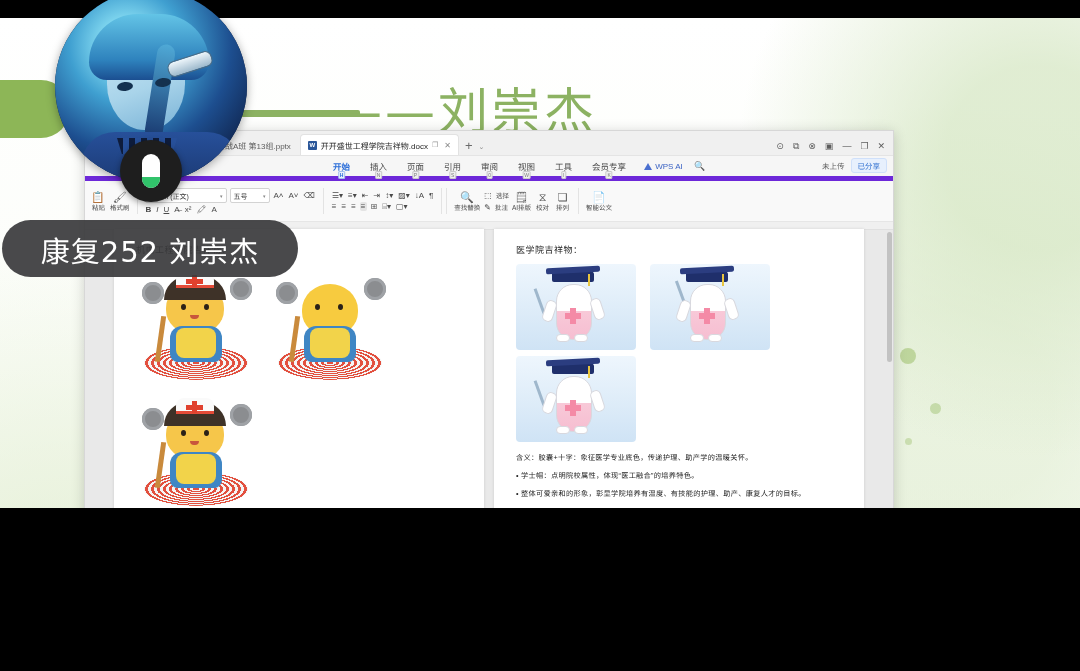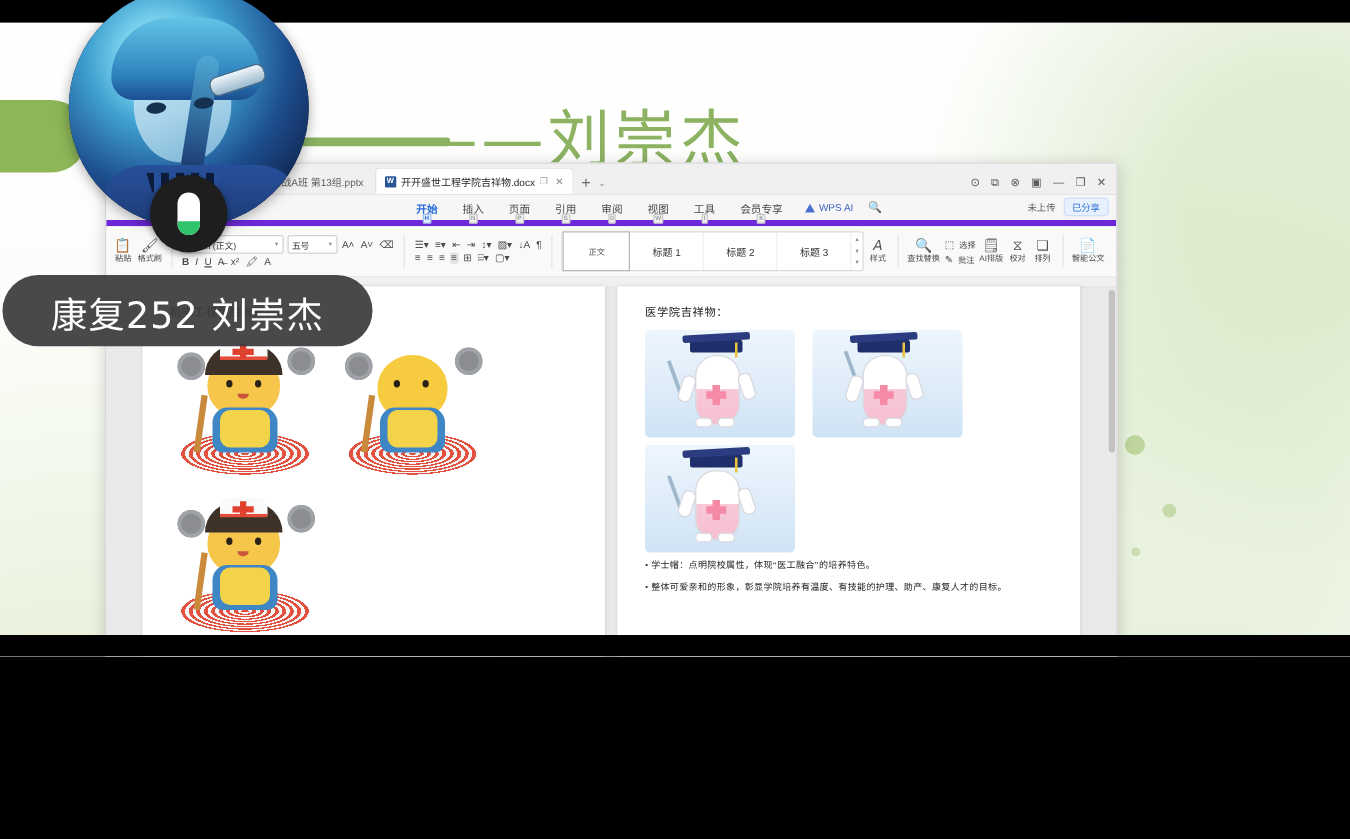--- a/index.html
+++ b/index.html
@@ -76,21 +76,21 @@
   .stylebox{display:flex;align-items:center;height:30px;border:1px solid #dcdcdc;background:#fff;border-radius:2px;}
   .stycell{min-width:46px;height:100%;display:flex;align-items:center;justify-content:center;font-size:8px;color:#333;
            border-right:1px solid #efefef;padding:0 6px;white-space:nowrap;}
   .stycell.sel{background:#fff;border:1px solid #b9b9b9;font-size:6.5px;color:#555;min-width:40px;}
   .styspin{display:flex;flex-direction:column;justify-content:center;gap:3px;padding:0 3px;font-size:5px;color:#8a8a8a;}
 
   
   .doczone{position:relative;height:calc(100% - 24px - 20px - 40px - 16px);background:#e9e9e9;overflow:hidden;}
   .ruler{position:absolute;left:0;top:0;width:100%;height:7px;background:#f0f0f0;border-bottom:1px solid #e0e0e0;}
   .pages{position:absolute;left:0;right:0;top:7px;bottom:0;display:flex;justify-content:center;gap:10px;padding-top:0;}
-  .page{width:370px;background:#fff;box-shadow:0 0 3px rgba(0,0,0,.12);position:relative;overflow:hidden;font-family:Liberation Serif, serif;}
+  .page{width:370px;background:#fff;box-shadow:0 0 3px rgba(0,0,0,.12);position:relative;overflow:hidden;}
   .pgpad{padding:14px 20px 0 22px;}
   .pg-head{font-size:9px;color:#1d1d1d;margin-bottom:8px;letter-spacing:.5px;}
   .pg-body{font-size:10.5px;line-height:19px;color:#1b1b1b;text-align:justify;letter-spacing:.3px;}
   .pg-body.small{font-size:7.2px;line-height:15px;color:#222;}
   .bullet{margin-top:3px;}
 
   
   .art-row{display:flex;gap:14px;align-items:flex-start;}
   .mascot{position:relative;width:120px;height:120px;}
   .ring{position:absolute;left:8px;bottom:4px;width:104px;height:34px;border-radius:50%;
@@ -319,37 +319,20 @@
             <span class="fmtico">≡</span>
             <span class="fmtico" style="background:#e4e4e4;border-radius:2px">≡</span>
             <span class="fmtico">⊞</span>
             <span class="fmtico">⌸▾</span>
             <span class="fmtico">▢▾</span>
           </div>
         </div>
       </div>
       <div class="rsep"></div>
 
-      <div class="rgrp">
-        <div class="stylebox">
-          <div class="stycell sel">正文</div>
-          <div class="stycell">标题 1</div>
-          <div class="stycell">标题 2</div>
-          <div class="stycell">标题 3</div>
-          <div class="styspin">
-              <span>▴</span>
-              <span>▾</span>
-              <span>▾</span>
-            </div>
-        </div>
-        <div class="rbtn">
-          <span class="g">𝘈</span>
-          <span>样式</span>
-        </div>
-      </div>
       <div class="rsep"></div>
 
       <div class="rgrp">
         <div class="rbtn">
           <span class="g">🔍</span>
           <span>查找替换</span>
         </div>
         <div class="rsmall">
           <div class="rrow">
             <span class="fmtico">⬚</span>
@@ -476,20 +459,21 @@
                   <div class="pillcross-h"></div>
                 <div class="mortar"></div>
                   <div class="tassel"></div>
                   <div class="syr"></div>
                 <div class="arm la"></div>
                   <div class="arm ra"></div>
                   <div class="foot lf"></div>
                   <div class="foot rf"></div>
               </div>
             </div>
+            <div class="pg-body small" style="margin-top:8px;">含义：胶囊+十字：象征医学专业底色，传递护理、助产学的温暖关怀。</div>
             <div class="pg-body small bullet">• 学士帽：点明院校属性，体现“医工融合”的培养特色。</div>
             <div class="pg-body small bullet">• 整体可爱亲和的形象，彰显学院培养有温度、有技能的护理、助产、康复人才的目标。</div>
           </div>
         </div>
       </div>
       <div class="vscroll"></div>
     </div>
 
     <div class="statusbar">
       <span>页面 2/2</span>

